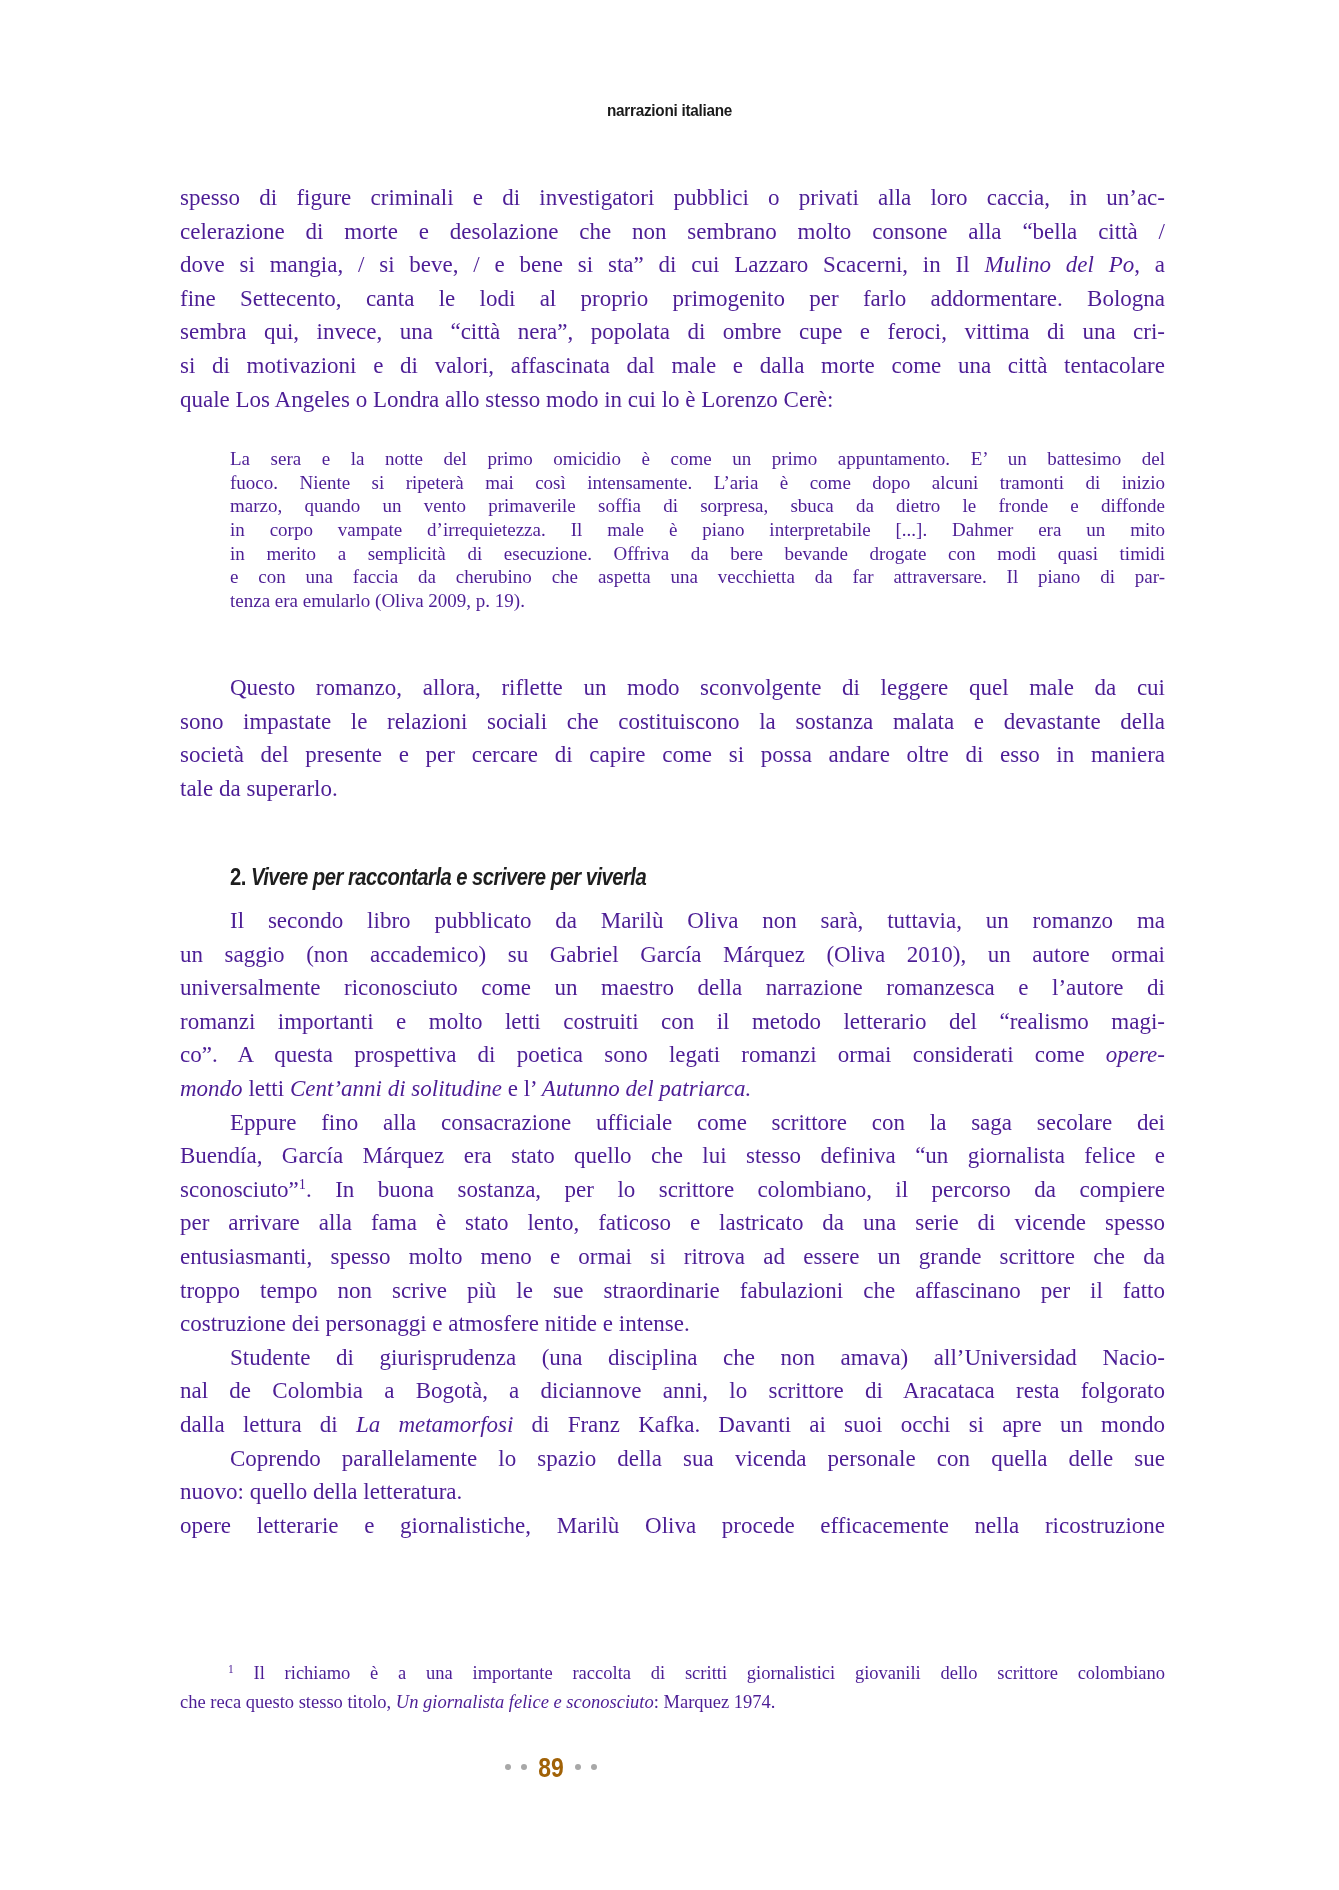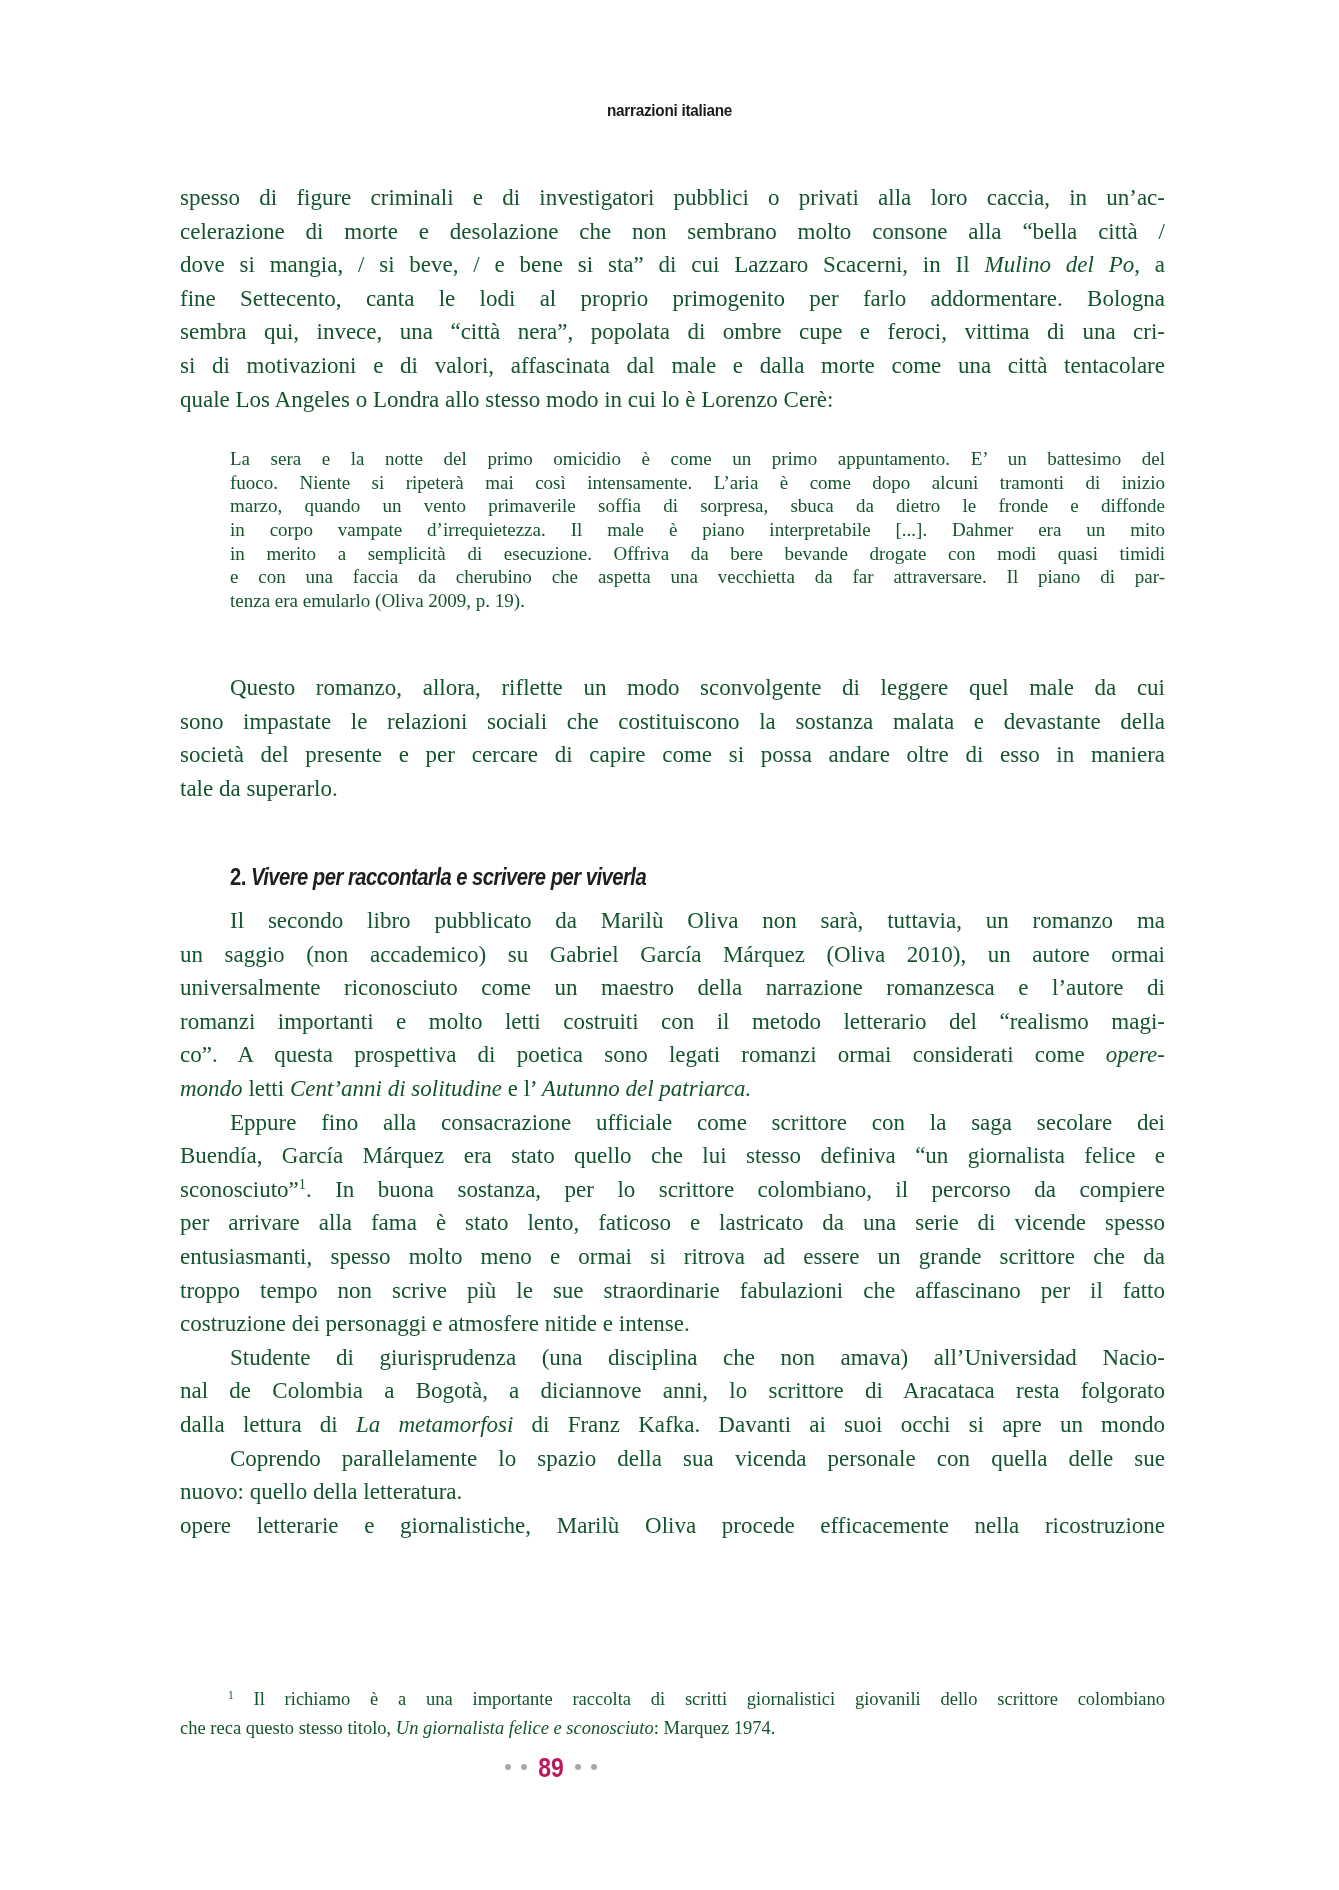--- a/index.html
+++ b/index.html
@@ -3,42 +3,42 @@
 <meta charset="utf-8">
 <style>
   html, body { margin: 0; padding: 0; background: #ffffff; }
   body { width: 1339px; height: 1890px; position: relative; overflow: hidden; color: #1e1e1e; }
   .page { position: absolute; left: 0; top: 0; width: 1339px; height: 1890px; background: #fff; }
   .running-head {
     position: absolute; left: 0; width: 1339px; top: 101px; text-align: center;
     font-family: "Liberation Sans", sans-serif; font-weight: bold; font-size: 17px;
     letter-spacing: -0.3px; color: #1a1a1a; transform: scaleX(0.9);
   }
-  .block { position: absolute; font-family: "Liberation Serif", serif; color: #14532d; }
+  .block { position: absolute; font-family: "Liberation Serif", serif; color: #4c1d95; }
   .body-text { left: 180px; width: 985px; font-size: 23px; }
   .line { display: block; height: 33.6px; line-height: 33.6px; white-space: nowrap; text-align: justify; text-align-last: justify; }
   .line.last { text-align-last: left; }
   .line.indent { padding-left: 50px; }
   .quote { left: 230px; width: 935px; font-size: 19px; }
   .quote .line { height: 23.7px; line-height: 23.7px; }
   .heading {
     position: absolute; left: 230px; top: 864px;
     font-family: "Liberation Sans", sans-serif; font-weight: bold; font-size: 23px;
     color: #1e1e1e; letter-spacing: -0.6px; transform: scaleX(0.88); transform-origin: left center;
   }
   .heading .num { font-style: normal; }
   .heading .ttl { font-style: italic; }
   .footnote { left: 180px; width: 985px; font-size: 18.5px; }
   .footnote .line { height: 29px; line-height: 29px; }
-  .footnote .line.indent { padding-left: 48px; margin-top: 26px; }
+  .footnote .line.indent { padding-left: 48px; }
   sup { font-size: 62%; line-height: 0; vertical-align: 0.55em; }
   i { font-style: italic; }
   .page-number {
     position: absolute; left: 0; width: 1102px; top: 1753px; text-align: center;
-    font-family: "Liberation Sans", sans-serif; font-weight: bold; font-size: 27px; color: #be185d;
+    font-family: "Liberation Sans", sans-serif; font-weight: bold; font-size: 27px; color: #a16207;
   }
   .dot { display: inline-block; width: 6px; height: 6px; border-radius: 50%; background: #a8a8a8; margin: 0 5px; vertical-align: middle; position: relative; top: -3px; }
   .pn { display: inline-block; transform: scaleX(0.85); margin: 0 4px; }
 </style>
 </head>
 <body>
 
 <div class="page">
 
   <div class="running-head">narrazioni italiane</div>

